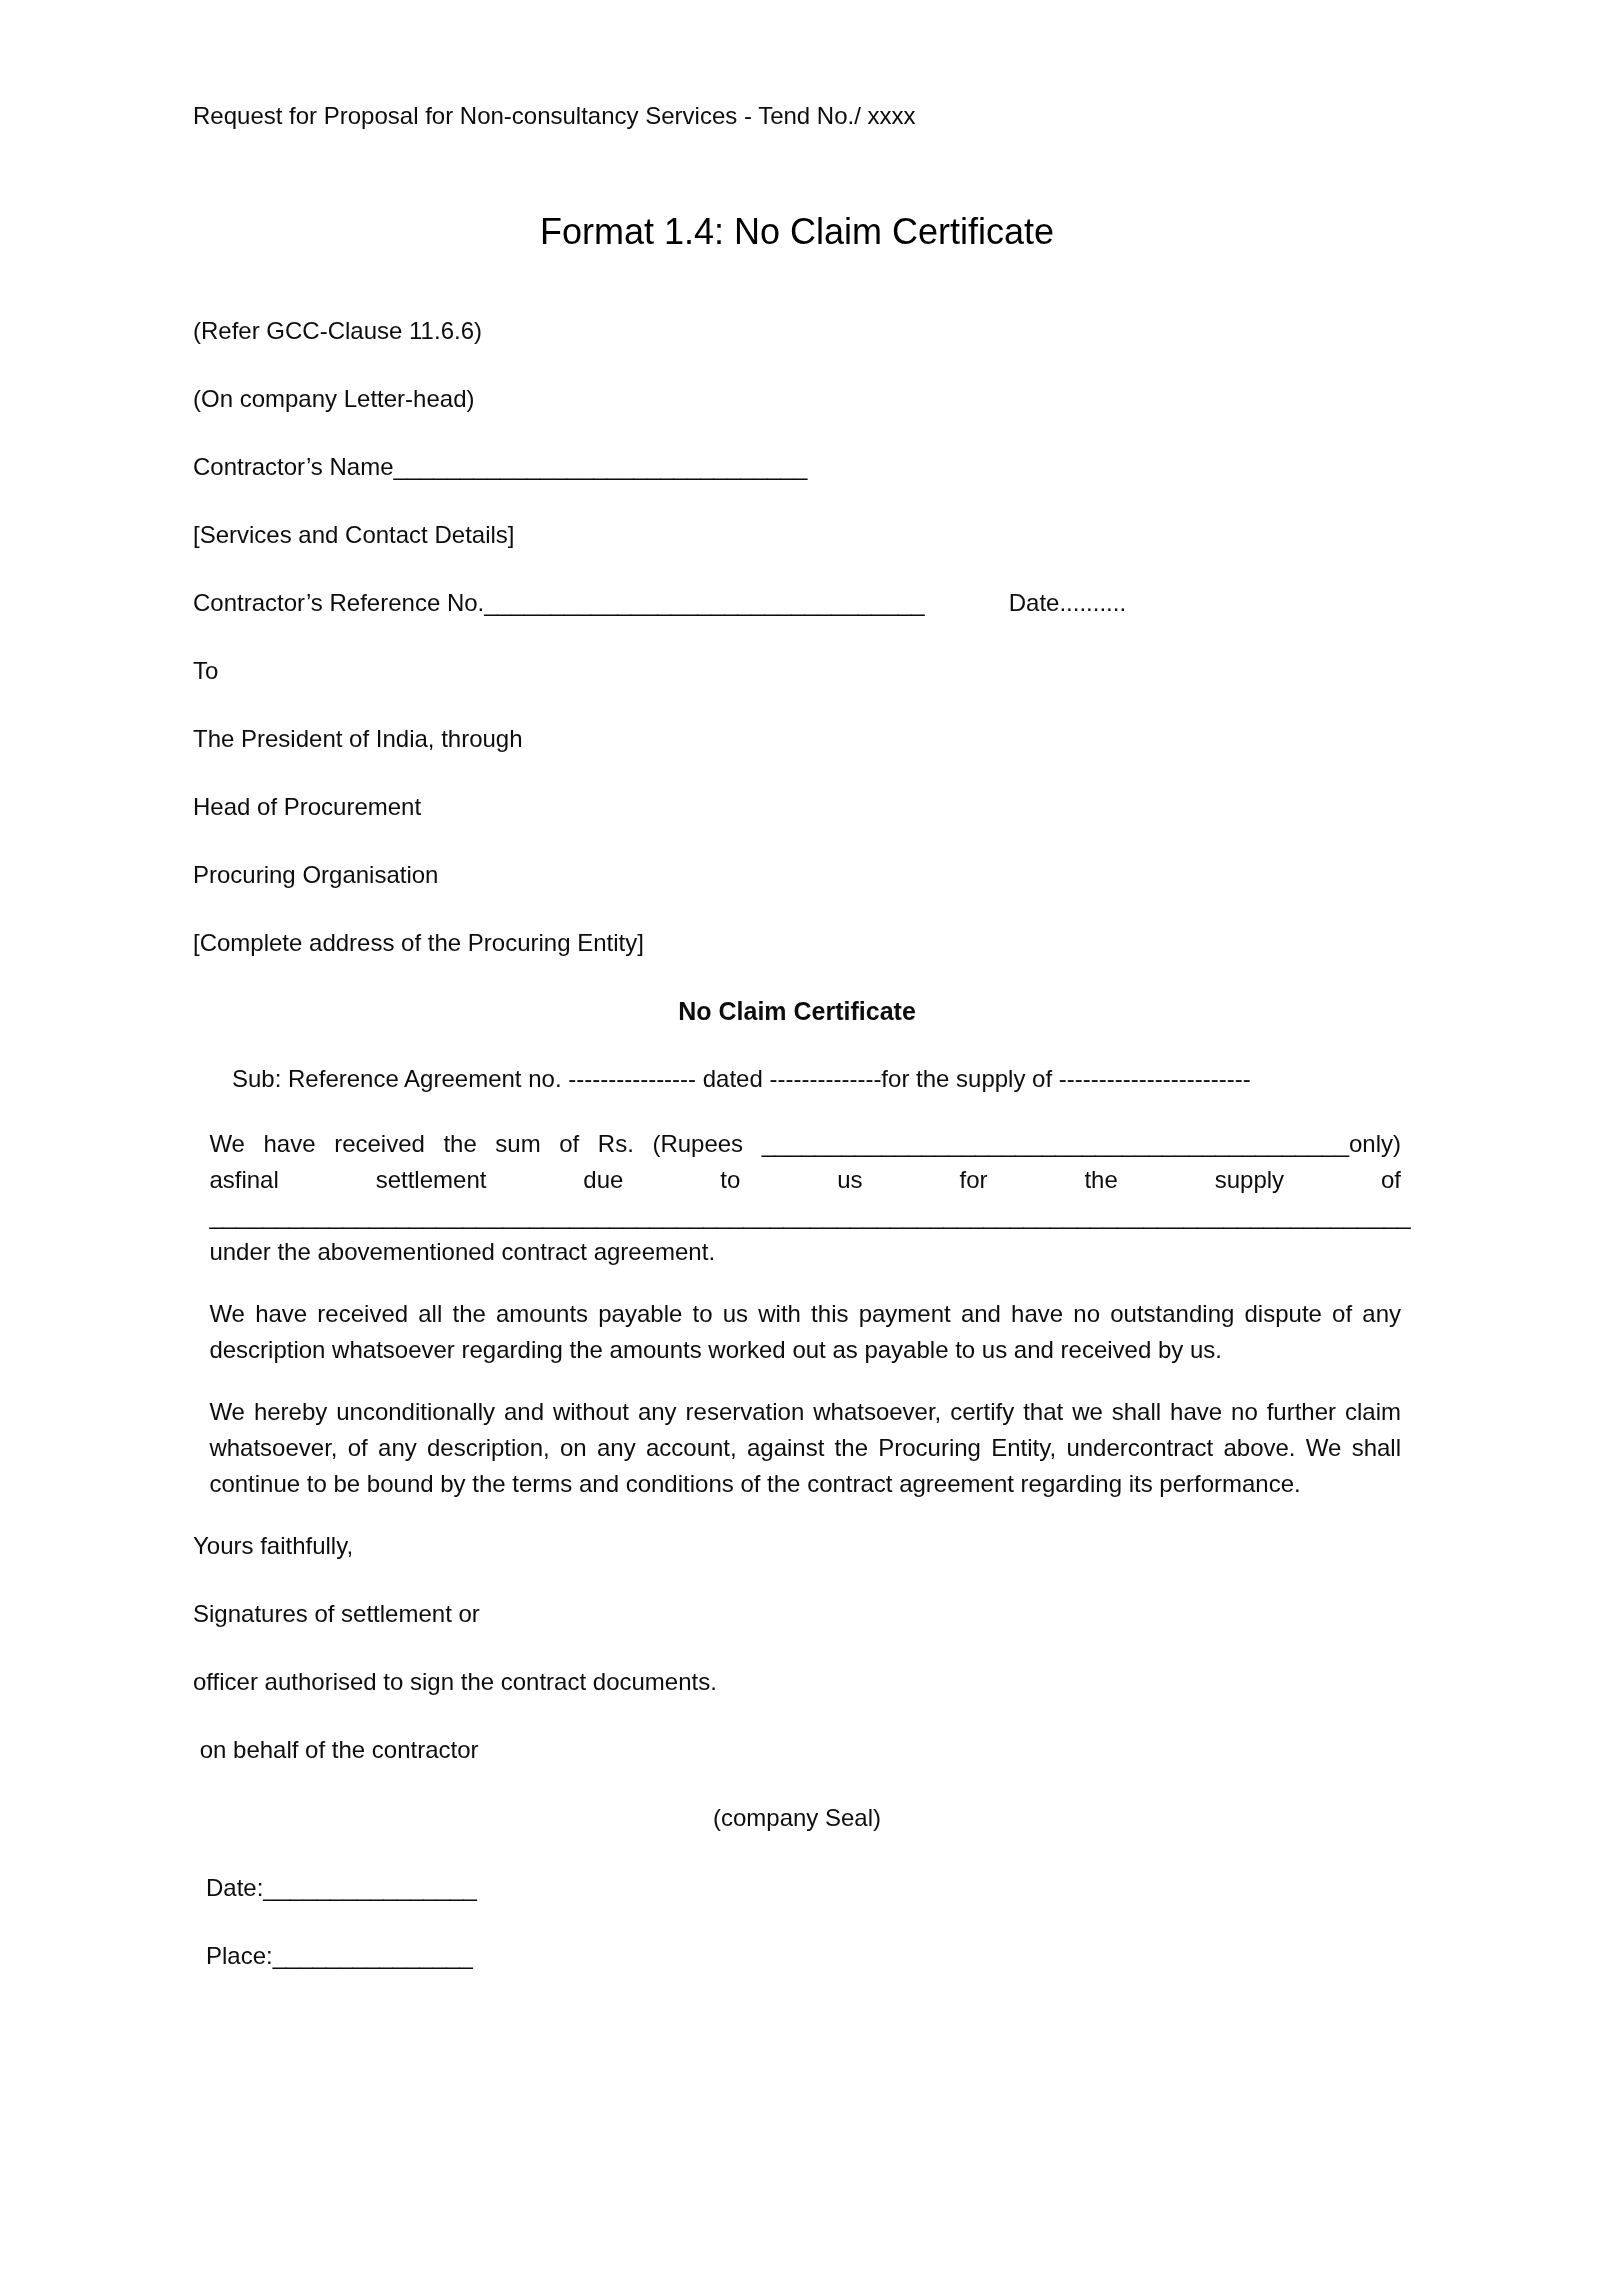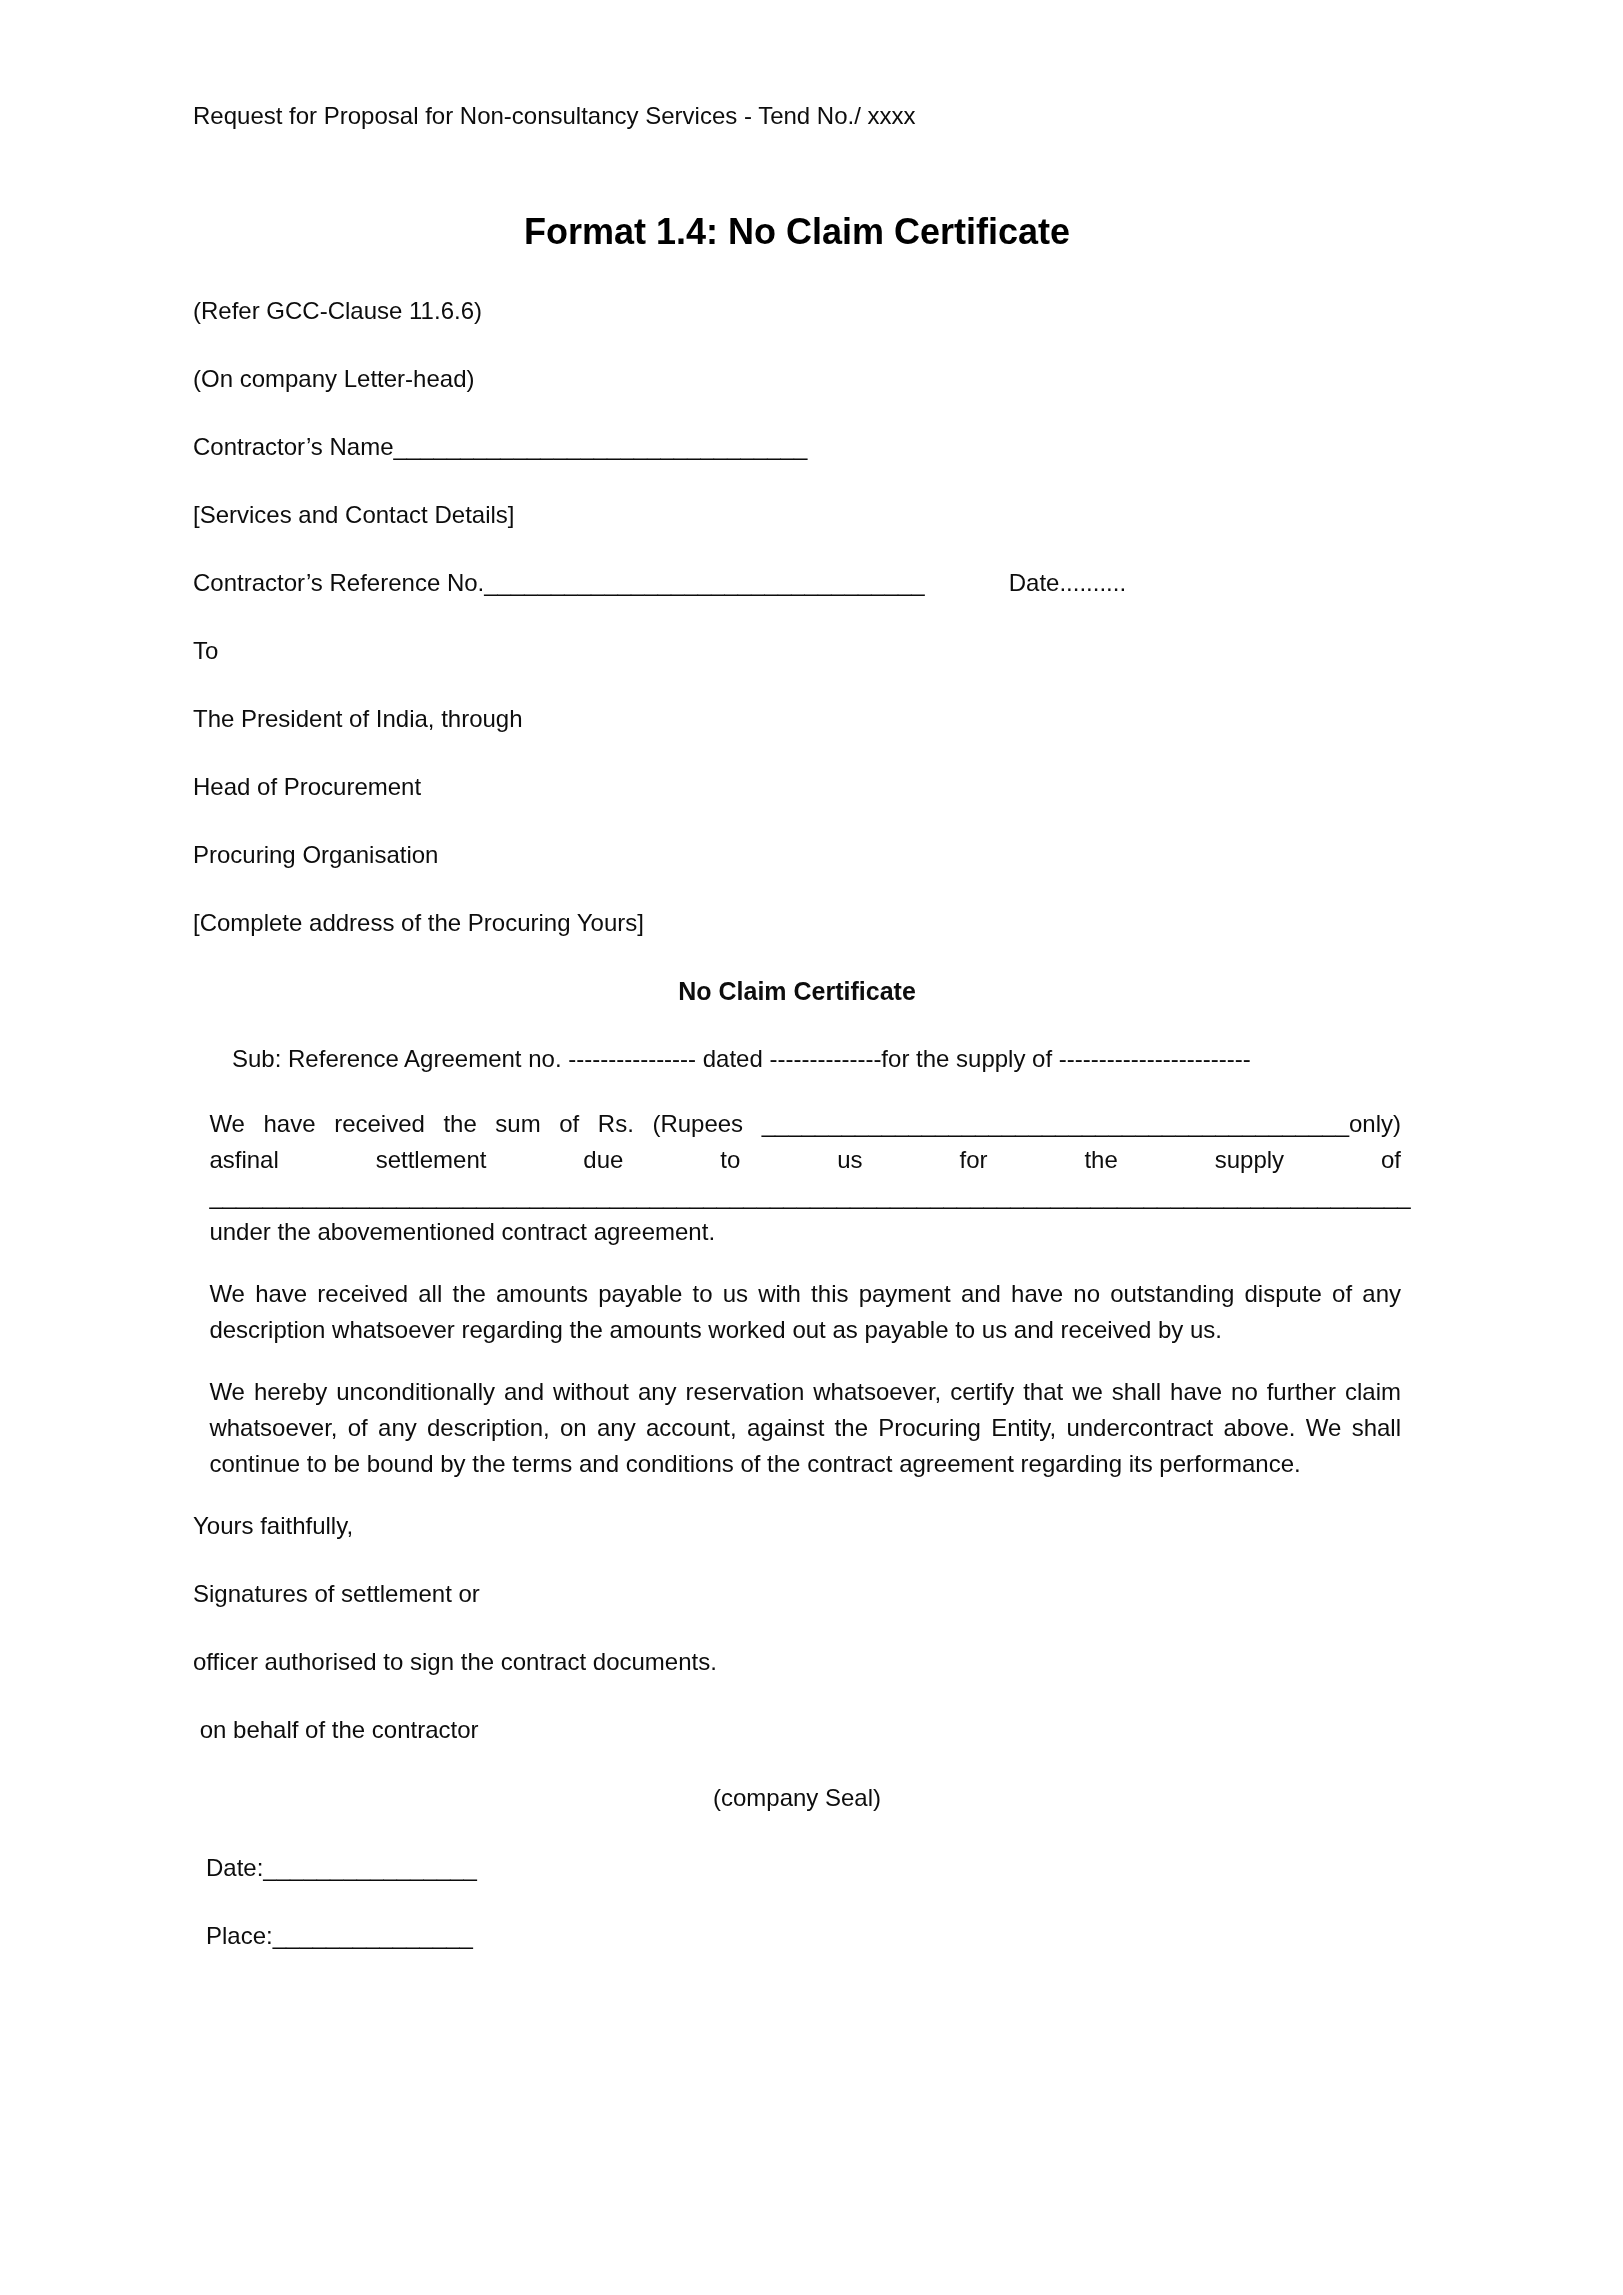--- a/index.html
+++ b/index.html
@@ -19,23 +19,23 @@
     left: 193px;
     right: 222px;
     top: 98px;
   }
   .header-line {
     line-height: 36px;
     margin-bottom: 77px;
   }
   .doc-title {
     font-size: 36px;
-    font-weight: bold;
+    font-weight: normal;
     text-align: center;
-    margin-bottom: 40px;
+    margin-bottom: 60px;
     color: #000000;
   }
   .line {
     line-height: 36px;
     margin-bottom: 32px;
     white-space: pre-wrap;
   }
   .ref-row { display: flex; }
   .ref-row .date-label { margin-left: 84px; }
   .cert-heading {
@@ -96,21 +96,21 @@
 
     <div class="line ref-row">
       <span>Contractor’s Reference No._________________________________</span>
       <span class="date-label">Date..........</span>
     </div>
 
     <div class="line">To</div>
     <div class="line">The President of India, through</div>
     <div class="line">Head of Procurement</div>
     <div class="line">Procuring Organisation</div>
-    <div class="line">[Complete address of the Procuring Yours]</div>
+    <div class="line">[Complete address of the Procuring Entity]</div>
 
     <div class="cert-heading">No Claim Certificate</div>
 
     <div class="subject">Sub: Reference Agreement no. ---------------- dated --------------for the supply of ------------------------</div>
 
     <div class="para">
       <div class="jline">We have received the sum of Rs. (Rupees ____________________________________________only)</div>
       <div class="jline">asfinal settlement due to us for the supply of</div>
       <div class="pline">__________________________________________________________________________________________</div>
       <div class="pline">under the abovementioned contract agreement.</div>

